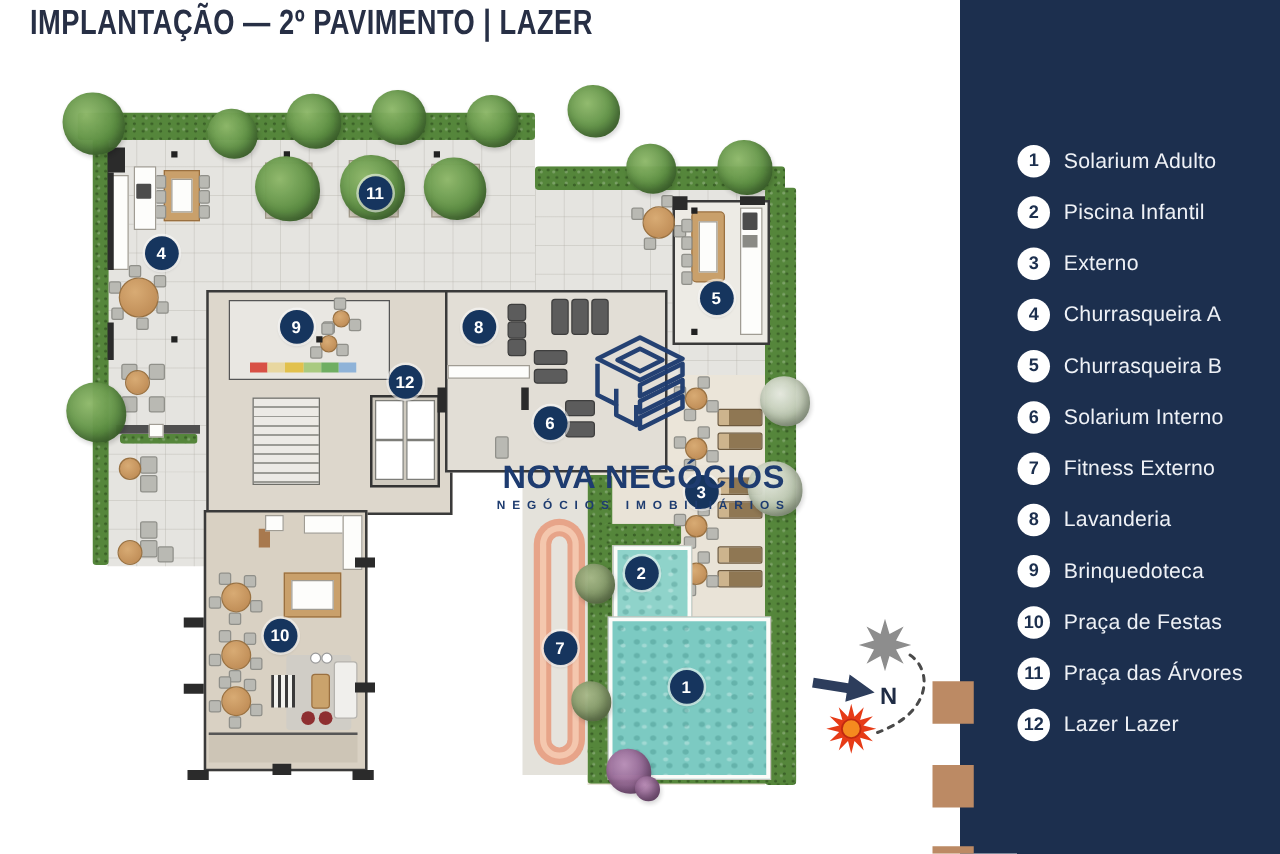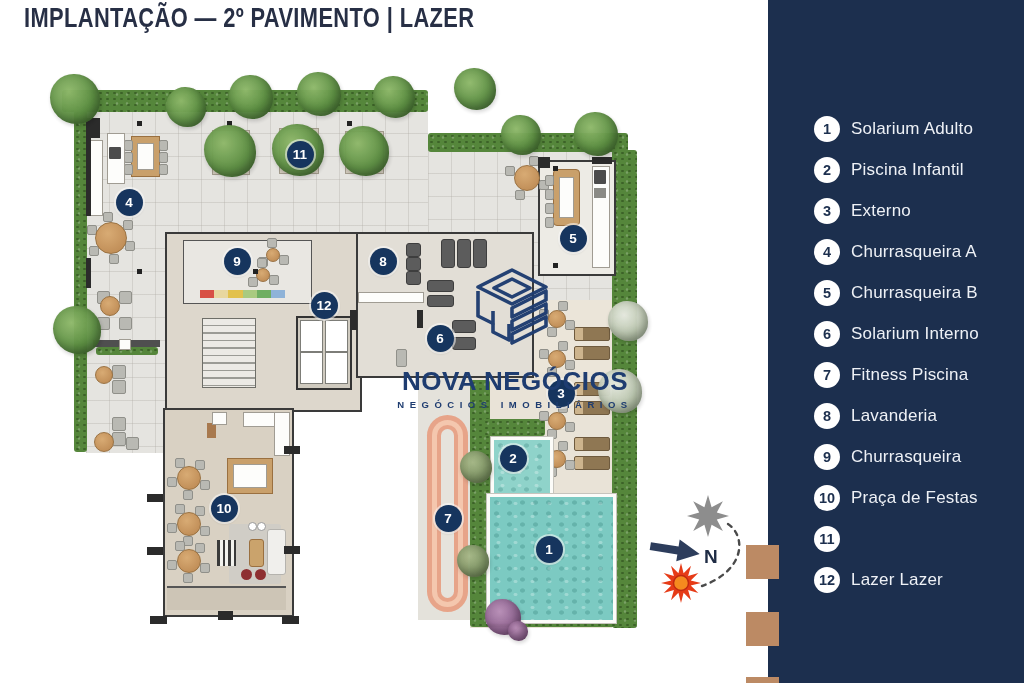--- a/index.html
+++ b/index.html
@@ -356,35 +356,36 @@
       <div class="legend-item">
         <div class="lbadge">5</div>
         <div class="llabel">Churrasqueira B</div>
       </div>
       <div class="legend-item">
         <div class="lbadge">6</div>
         <div class="llabel">Solarium Interno</div>
       </div>
       <div class="legend-item">
         <div class="lbadge">7</div>
-        <div class="llabel">Fitness Piscina</div>
+        <div class="llabel">Fitness Externo</div>
       </div>
       <div class="legend-item">
         <div class="lbadge">8</div>
         <div class="llabel">Lavanderia</div>
       </div>
       <div class="legend-item">
         <div class="lbadge">9</div>
-        <div class="llabel">Churrasqueira</div>
+        <div class="llabel">Brinquedoteca</div>
       </div>
       <div class="legend-item">
         <div class="lbadge">10</div>
         <div class="llabel">Praça de Festas</div>
       </div>
       <div class="legend-item">
         <div class="lbadge">11</div>
+        <div class="llabel">Praça das Árvores</div>
       </div>
       <div class="legend-item">
         <div class="lbadge">12</div>
         <div class="llabel">Lazer Lazer</div>
       </div>
     </div>
 </div>
 
 </body></html>

